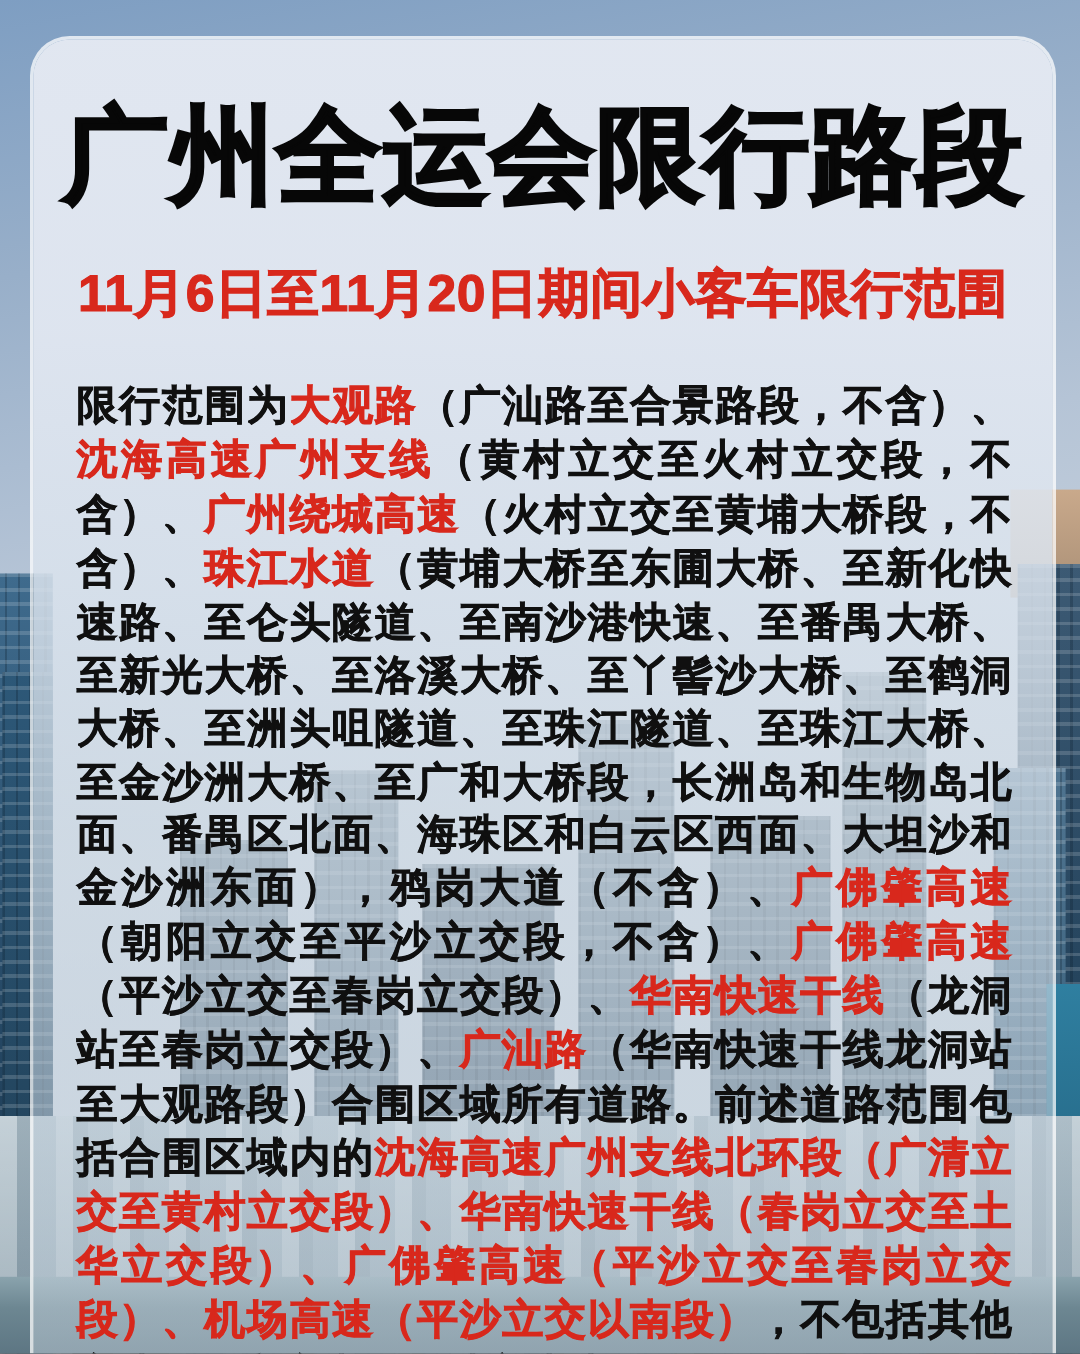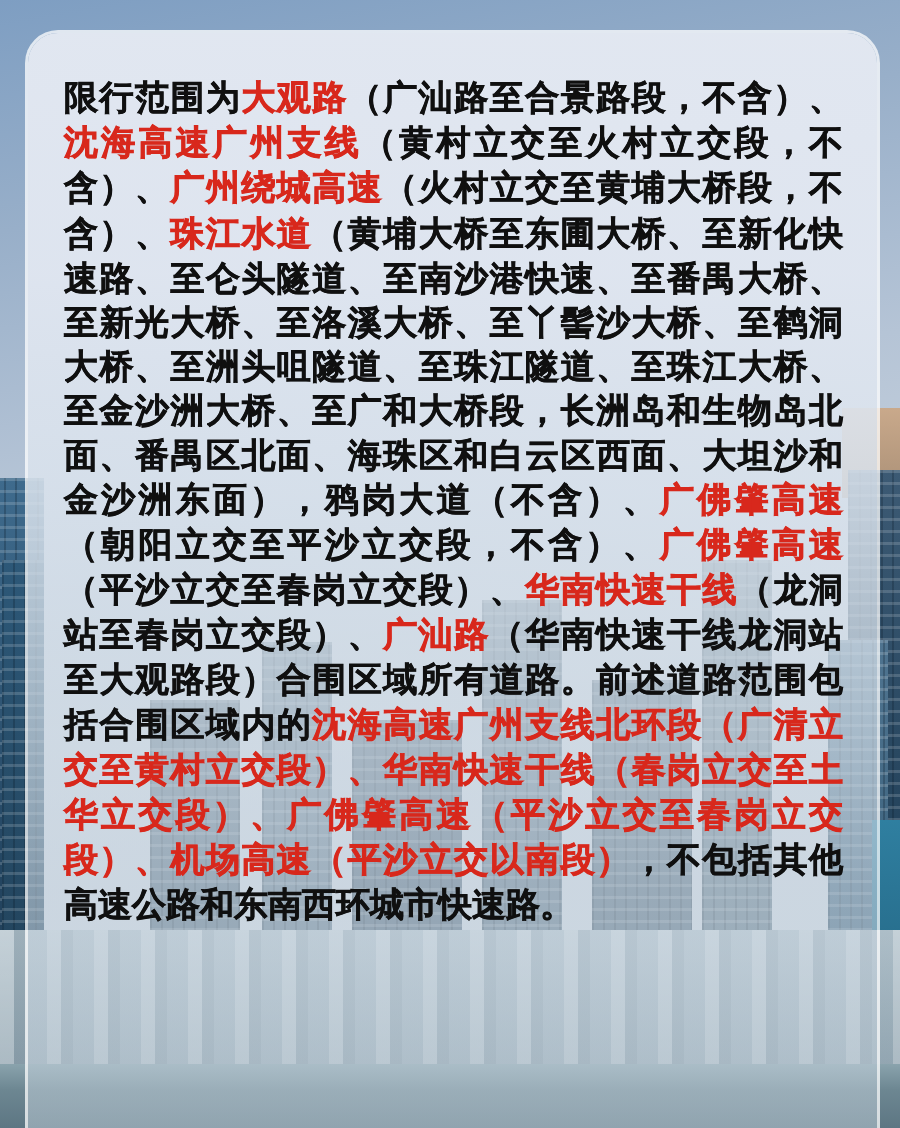--- a/index.html
+++ b/index.html
@@ -75,16 +75,18 @@
     <div class="bld" style="left:842px;top:408px;width:58px;height:90px;background:linear-gradient(180deg,#c9a98b 0%,#a98f76 100%);"></div>
     <div class="bld win-v" style="left:848px;top:470px;width:52px;height:658px;background:linear-gradient(180deg,#3c5a74 0%,#24435c 55%,#1b3346 100%);"></div>
     <div class="bld win-v" style="left:828px;top:640px;width:60px;height:488px;background:linear-gradient(180deg,#4f7490 0%,#2f5670 100%);"></div>
     <div class="bld" style="left:872px;top:820px;width:28px;height:308px;background:linear-gradient(180deg,#2f7fa0 0%,#1d5672 100%);"></div>
 
     <div class="bld lowrise" style="left:0;top:930px;width:900px;height:198px;"></div>
     <div class="bld street" style="left:0;top:1064px;width:900px;height:64px;"></div>
   </div>
 
   <div class="panel">
+    <h1 class="title">广州全运会限行路段</h1>
+    <h2 class="subtitle" id="subtitle" style="color: rgb(216, 40, 28);">11月6日至11月20日期间小客车限行范围</h2>
     <p class="body-text" id="body-text"><span class="seg-black" style="color: rgb(16, 16, 16);">限行范围为</span><span class="seg-red" style="color: rgb(216, 40, 28);">大观路</span><span class="seg-black" style="color: rgb(16, 16, 16);">（广汕路至合景路段，不含）、</span><span class="seg-red" style="color: rgb(216, 40, 28);">沈海高速广州支线</span><span class="seg-black" style="color: rgb(16, 16, 16);">（黄村立交至火村立交段，不含）、</span><span class="seg-red" style="color: rgb(216, 40, 28);">广州绕城高速</span><span class="seg-black" style="color: rgb(16, 16, 16);">（火村立交至黄埔大桥段，不含）、</span><span class="seg-red" style="color: rgb(216, 40, 28);">珠江水道</span><span class="seg-black" style="color: rgb(16, 16, 16);">（黄埔大桥至东圃大桥、至新化快速路、至仑头隧道、至南沙港快速、至番禺大桥、至新光大桥、至洛溪大桥、至丫髻沙大桥、至鹤洞大桥、至洲头咀隧道、至珠江隧道、至珠江大桥、至金沙洲大桥、至广和大桥段，长洲岛和生物岛北面、番禺区北面、海珠区和白云区西面、大坦沙和金沙洲东面），鸦岗大道（不含）、</span><span class="seg-red" style="color: rgb(216, 40, 28);">广佛肇高速</span><span class="seg-black" style="color: rgb(16, 16, 16);">（朝阳立交至平沙立交段，不含）、</span><span class="seg-red" style="color: rgb(216, 40, 28);">广佛肇高速</span><span class="seg-black" style="color: rgb(16, 16, 16);">（平沙立交至春岗立交段）、</span><span class="seg-red" style="color: rgb(216, 40, 28);">华南快速干线</span><span class="seg-black" style="color: rgb(16, 16, 16);">（龙洞站至春岗立交段）、</span><span class="seg-red" style="color: rgb(216, 40, 28);">广汕路</span><span class="seg-black" style="color: rgb(16, 16, 16);">（华南快速干线龙洞站至大观路段）合围区域所有道路。前述道路范围包括合围区域内的</span><span class="seg-red" style="color: rgb(216, 40, 28);">沈海高速广州支线北环段（广清立交至黄村立交段）、华南快速干线（春岗立交至土华立交段）、广佛肇高速（平沙立交至春岗立交段）、机场高速（平沙立交以南段）</span><span class="seg-black" style="color: rgb(16, 16, 16);">，不包括其他高速公路和东南西环城市快速路。</span></p>
   </div>
 
 </div>
 
 </body></html>

